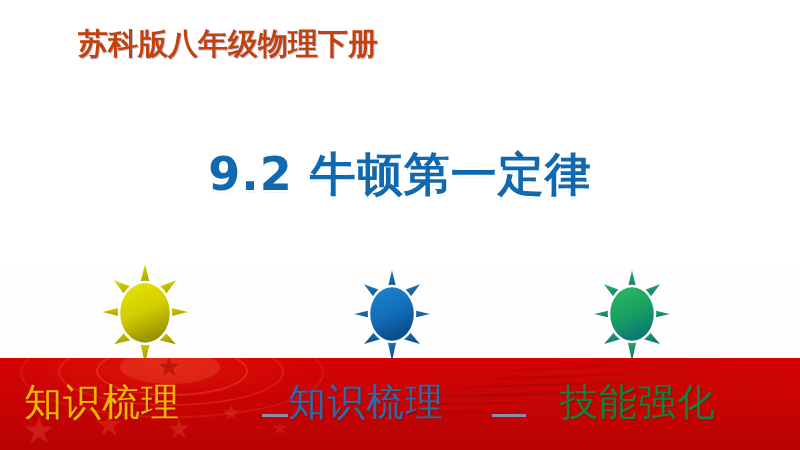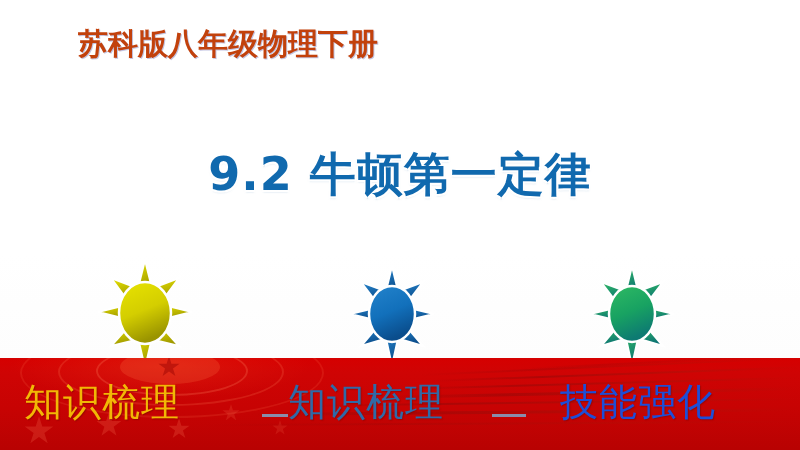--- a/index.html
+++ b/index.html
@@ -149,21 +149,21 @@
     text-shadow: 1px 1px 1px rgba(110,10,0,0.45);
     text-align: right;
   }
   #label-basics {
     left: 288px; top: 377px;
     color: #2f6aa8;
     text-shadow: 1px 1px 1px rgba(110,10,0,0.40);
   }
   #label-skills {
     left: 560px; top: 377px;
-    color: #1d4ed8;
+    color: #15803d;
     text-shadow: 1px 1px 1px rgba(110,10,0,0.40);
   }
   
   .dash {
     position: absolute;
     height: 3px;
     background: #7fa6c9;
     opacity: .85;
   }
   #dash-left  { left: 262px; top: 414px; width: 26px; }

